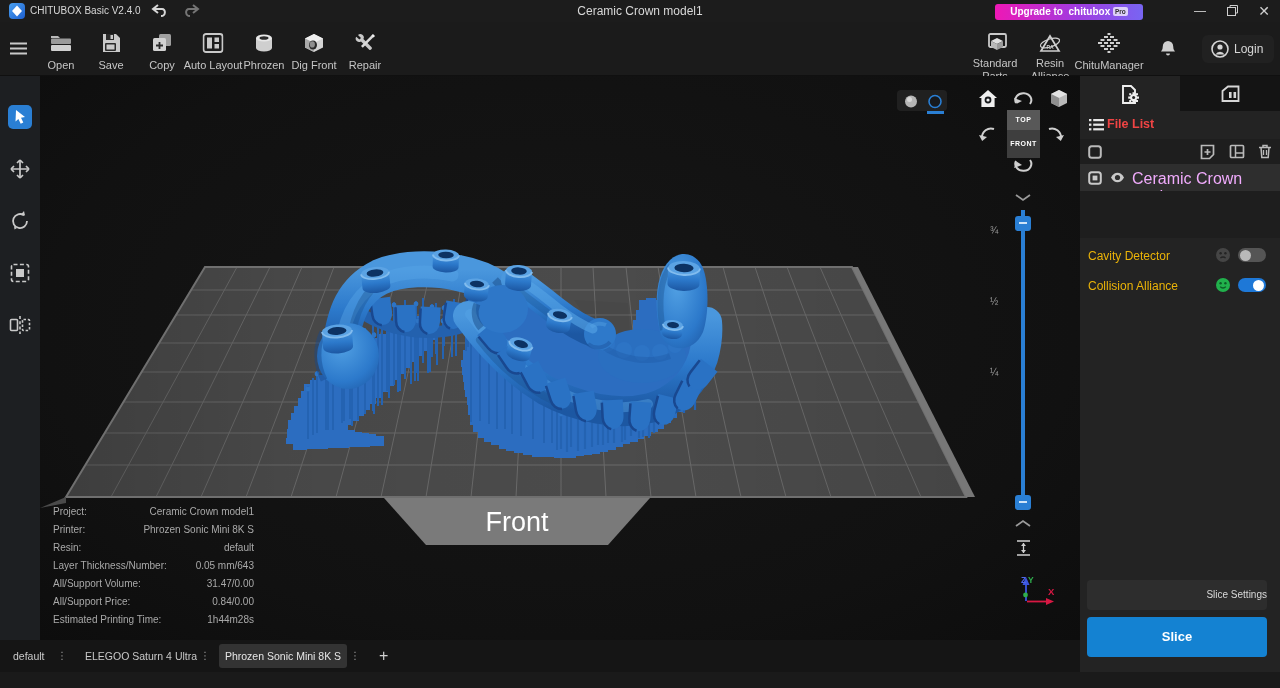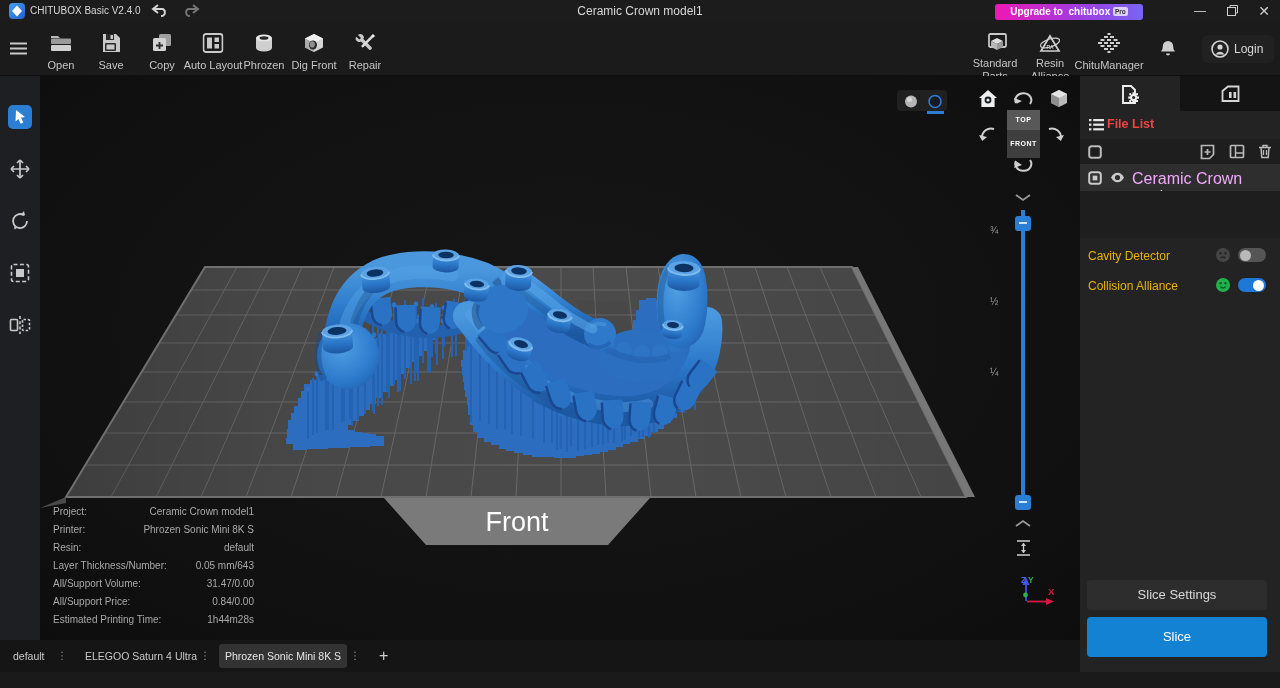--- a/index.html
+++ b/index.html
@@ -39,22 +39,22 @@
 #rpanel{left:1080px;top:76px;width:200px;height:596px;background:#232323}
 #rtab2{left:1180px;top:76px;width:100px;height:35px;background:#141414}
 #filelist-label{left:1107px;top:117px;color:#ef4444;font-size:12.5px;font-weight:bold}
 #listbar{left:1080px;top:139px;width:200px;height:25px;background:#1e1e1e}
 #filerow{left:1080px;top:164px;width:200px;height:27px;background:#2e2e2e}
 #filerow .nm{position:absolute;left:52px;top:6px;color:#f0abfc;font-size:16px}
 #listbot{left:1080px;top:191px;width:200px;height:47px;background:#1e1e1e}
 .detrow{left:1088px;color:#eab308;font-size:12px}
 .toggle{position:absolute;width:28px;height:14px;border-radius:7px}
 .knob{position:absolute;top:1.5px;width:11px;height:11px;border-radius:50%}
-#slicesettings{left:1087px;top:580px;width:180px;height:30px;background:#2d2d2d;border-radius:4px;color:#d9d9d9;font-size:13px;text-align:center;line-height:30px}
-#slicebtn{left:1087px;top:617px;width:180px;height:40px;background:#1482d2;border-radius:4px;color:#fff;font-size:13px;text-align:center;line-height:40px;font-weight:normal}
+#slicesettings{left:1087px;top:580px;width:180px;height:30px;background:#2d2d2d;border-radius:4px;color:#d9d9d9;font-size:10px;text-align:right;line-height:30px}
+#slicebtn{left:1087px;top:617px;width:180px;height:40px;background:#1482d2;border-radius:4px;color:#fff;font-size:13px;text-align:center;line-height:40px;font-weight:bold}
 
 #bottombar{left:0;top:640px;width:1080px;height:32px;background:#151515}
 #bottomstrip{left:0;top:672px;width:1280px;height:16px;background:#1a1a1a}
 .ptab{position:absolute;height:32px;color:#c9c9c9;font-size:10.5px;line-height:32px}
 .dots{position:absolute;color:#9a9a9a;font-size:10px;line-height:32px;letter-spacing:0}
 #seltab{left:219px;top:644px;width:128px;height:24px;background:#333333;border-radius:3px;color:#e6e6e6;font-size:10.5px;line-height:24px;text-align:center}
 </style></head>
 <body>
 <div id="stage">
 

